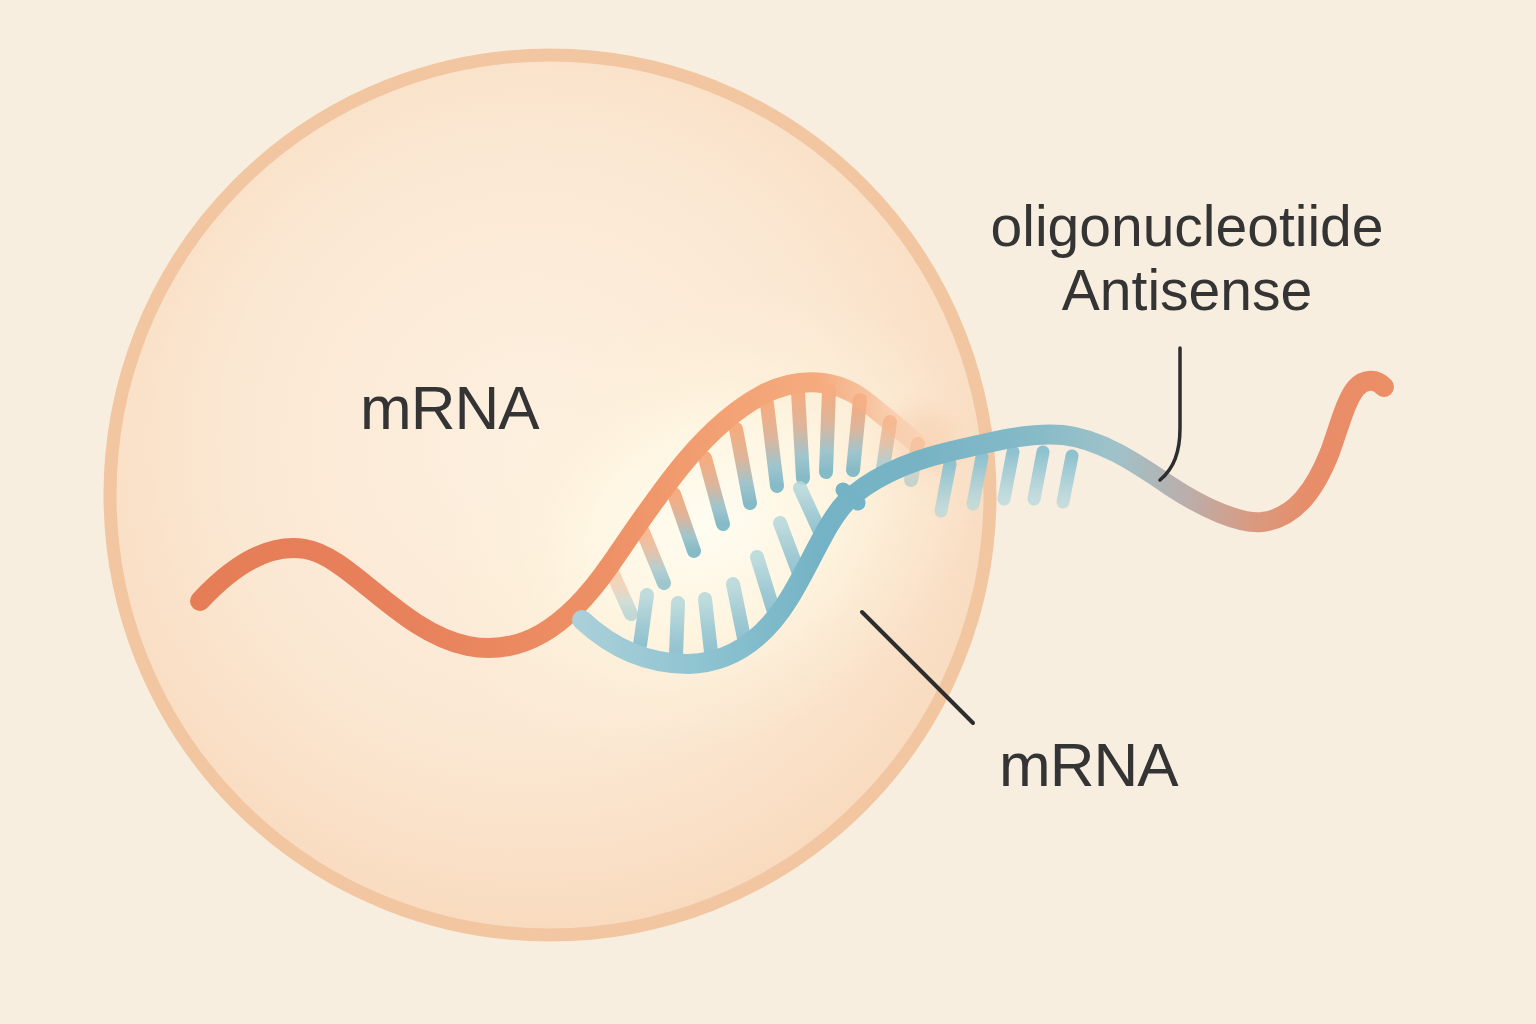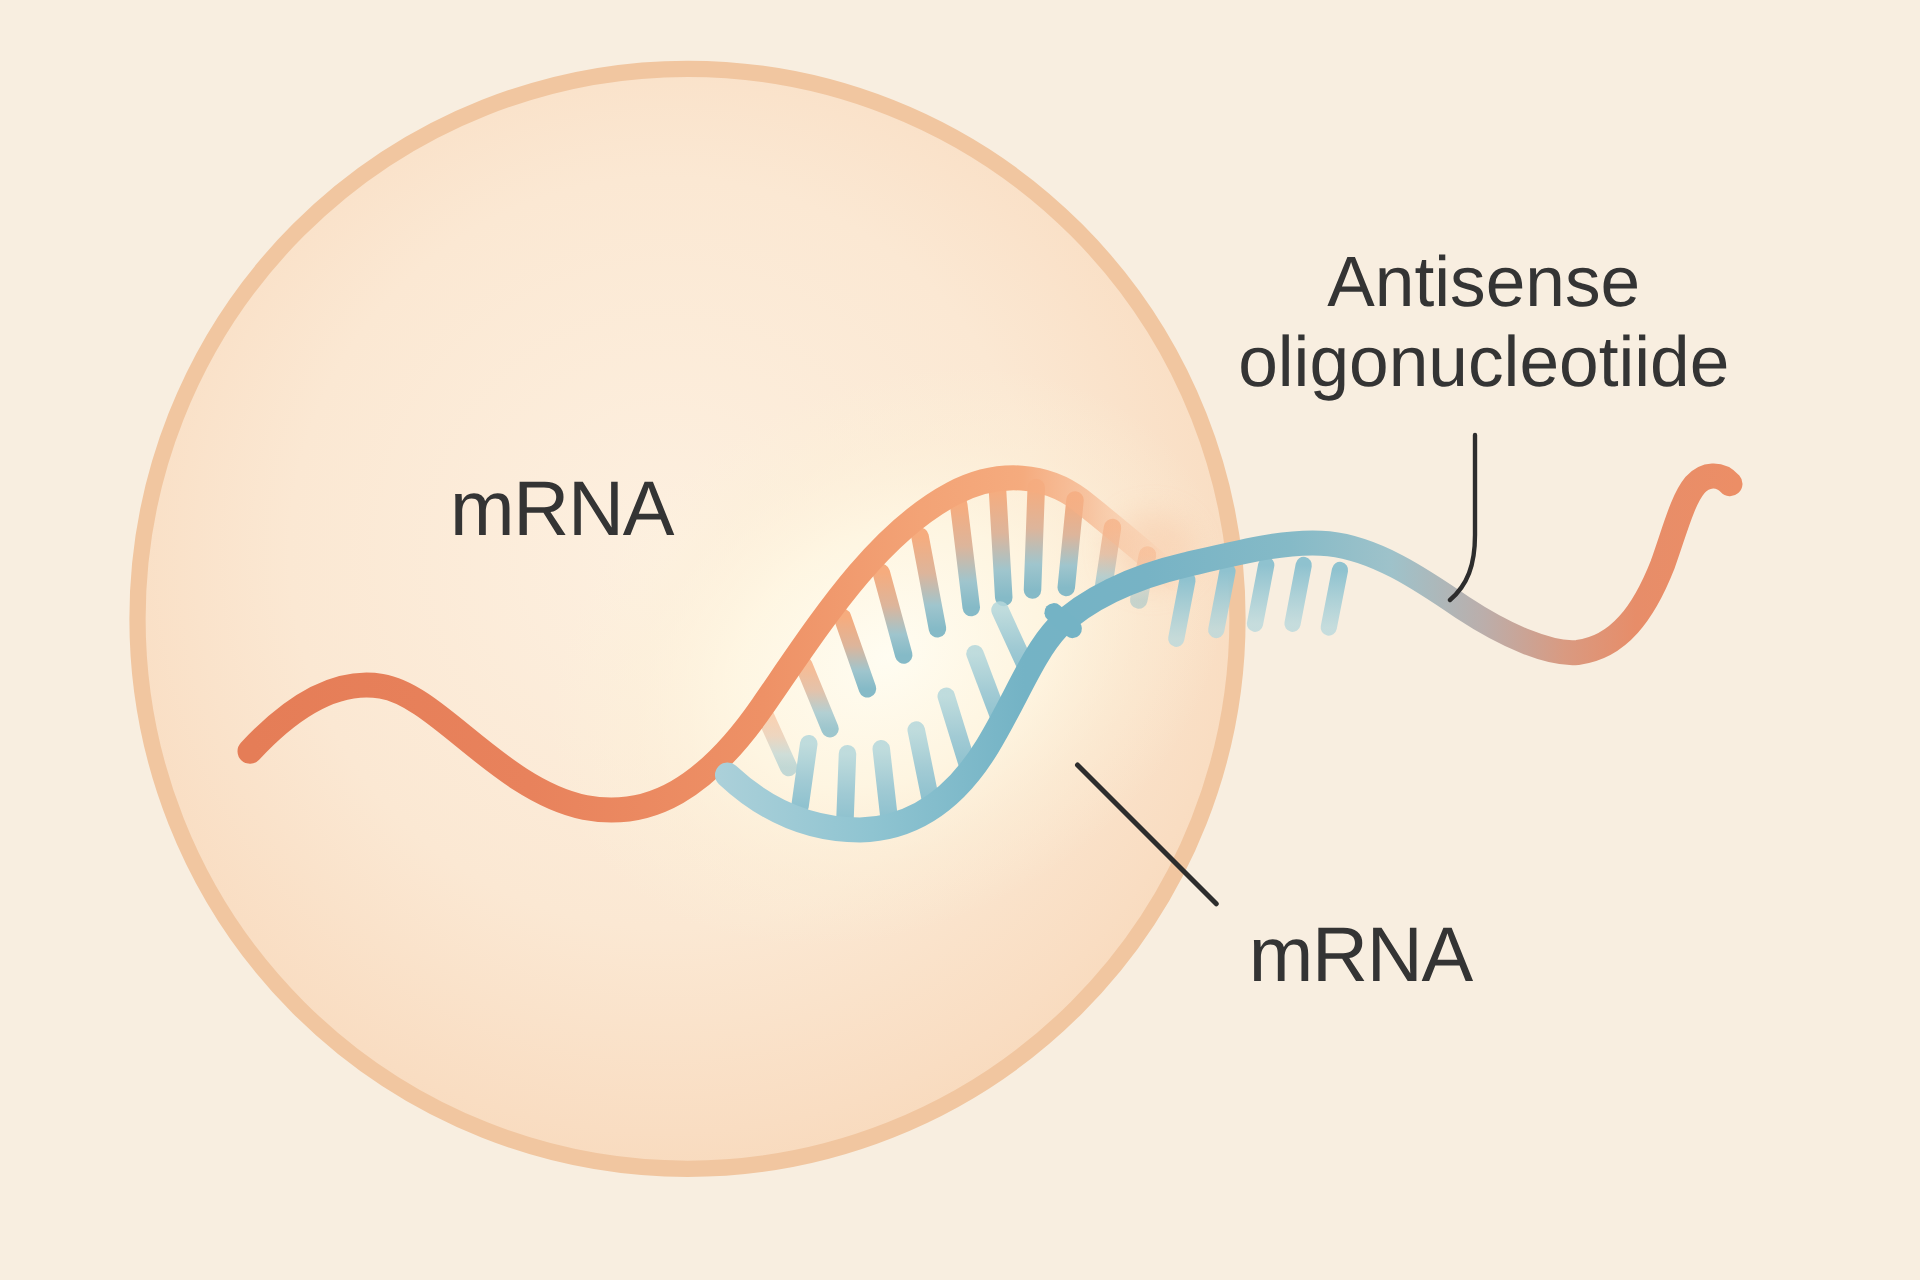--- a/index.html
+++ b/index.html
@@ -150,18 +150,18 @@
     <line x1="858" y1="503" x2="843" y2="490" stroke="#74b3c5" stroke-width="15" stroke-linecap="round"></line>
 
     <path d="M 1180 348 L 1180 428 C 1180 452 1174 468 1160 480" fill="none" stroke="#2d2d2d" stroke-width="3.5" stroke-linecap="round"></path>
 
     <line x1="862" y1="612" x2="973" y2="723" stroke="#2d2d2d" stroke-width="4" stroke-linecap="round"></line>
   </svg>
 
   <div id="label-mrna-left" class="label">mRNA</div>
 
   <div id="label-antisense" class="label">
+    <div>oligonucleotiide</div>
     <div>Antisense</div>
-    <div>oligonucleotiide</div>
   </div>
 
   <div id="label-mrna-bottom" class="label">mRNA</div>
 </div>
 
 </body></html>

